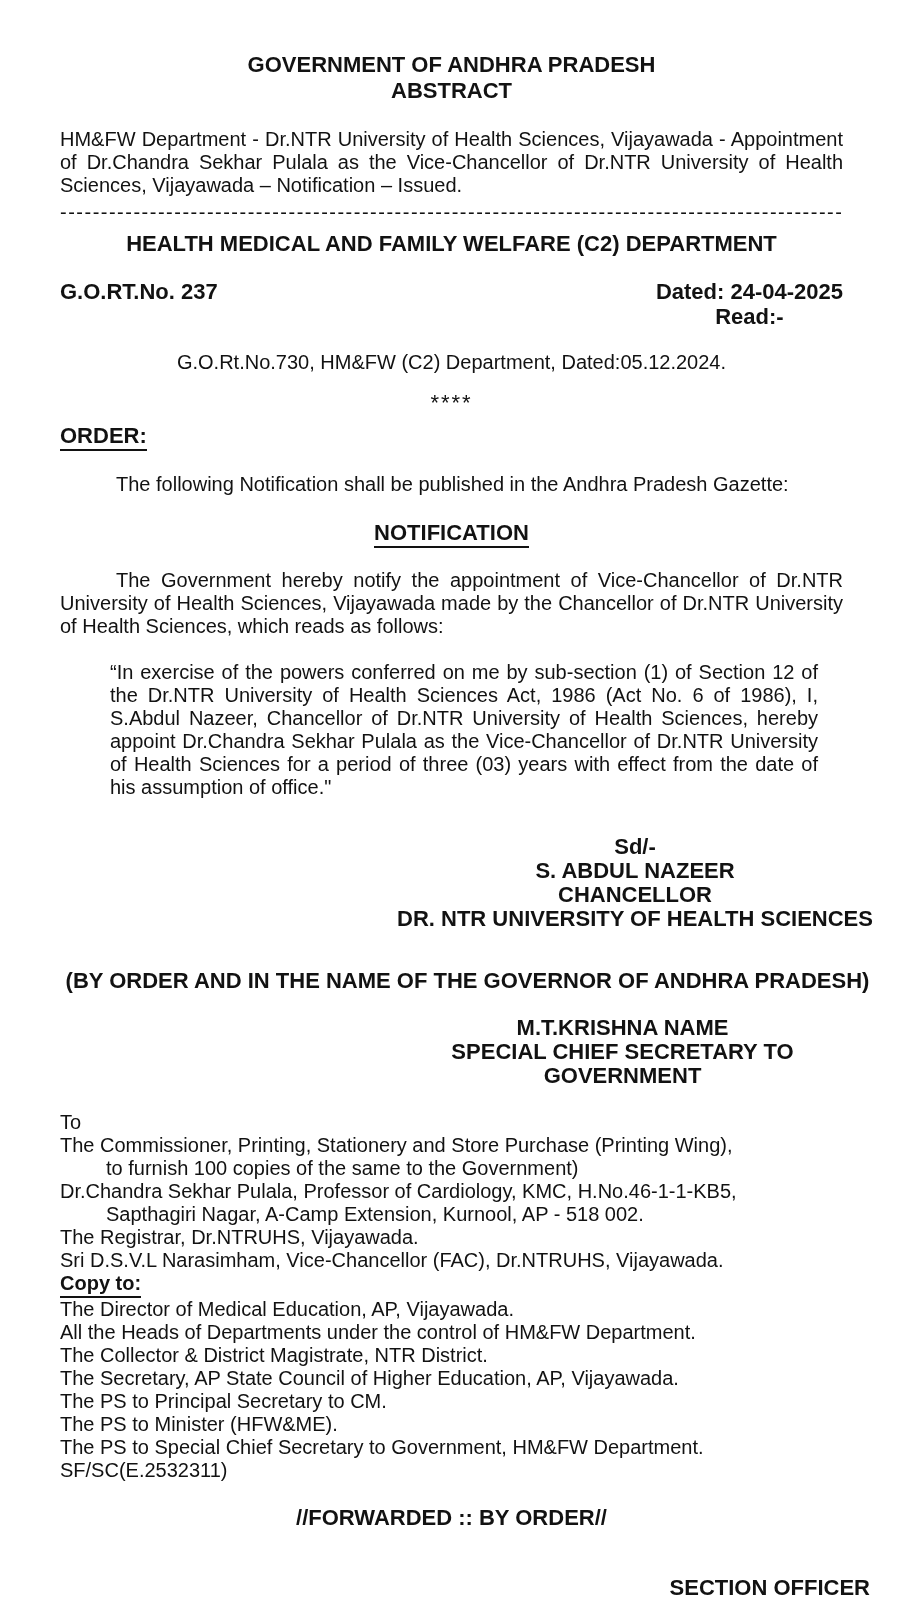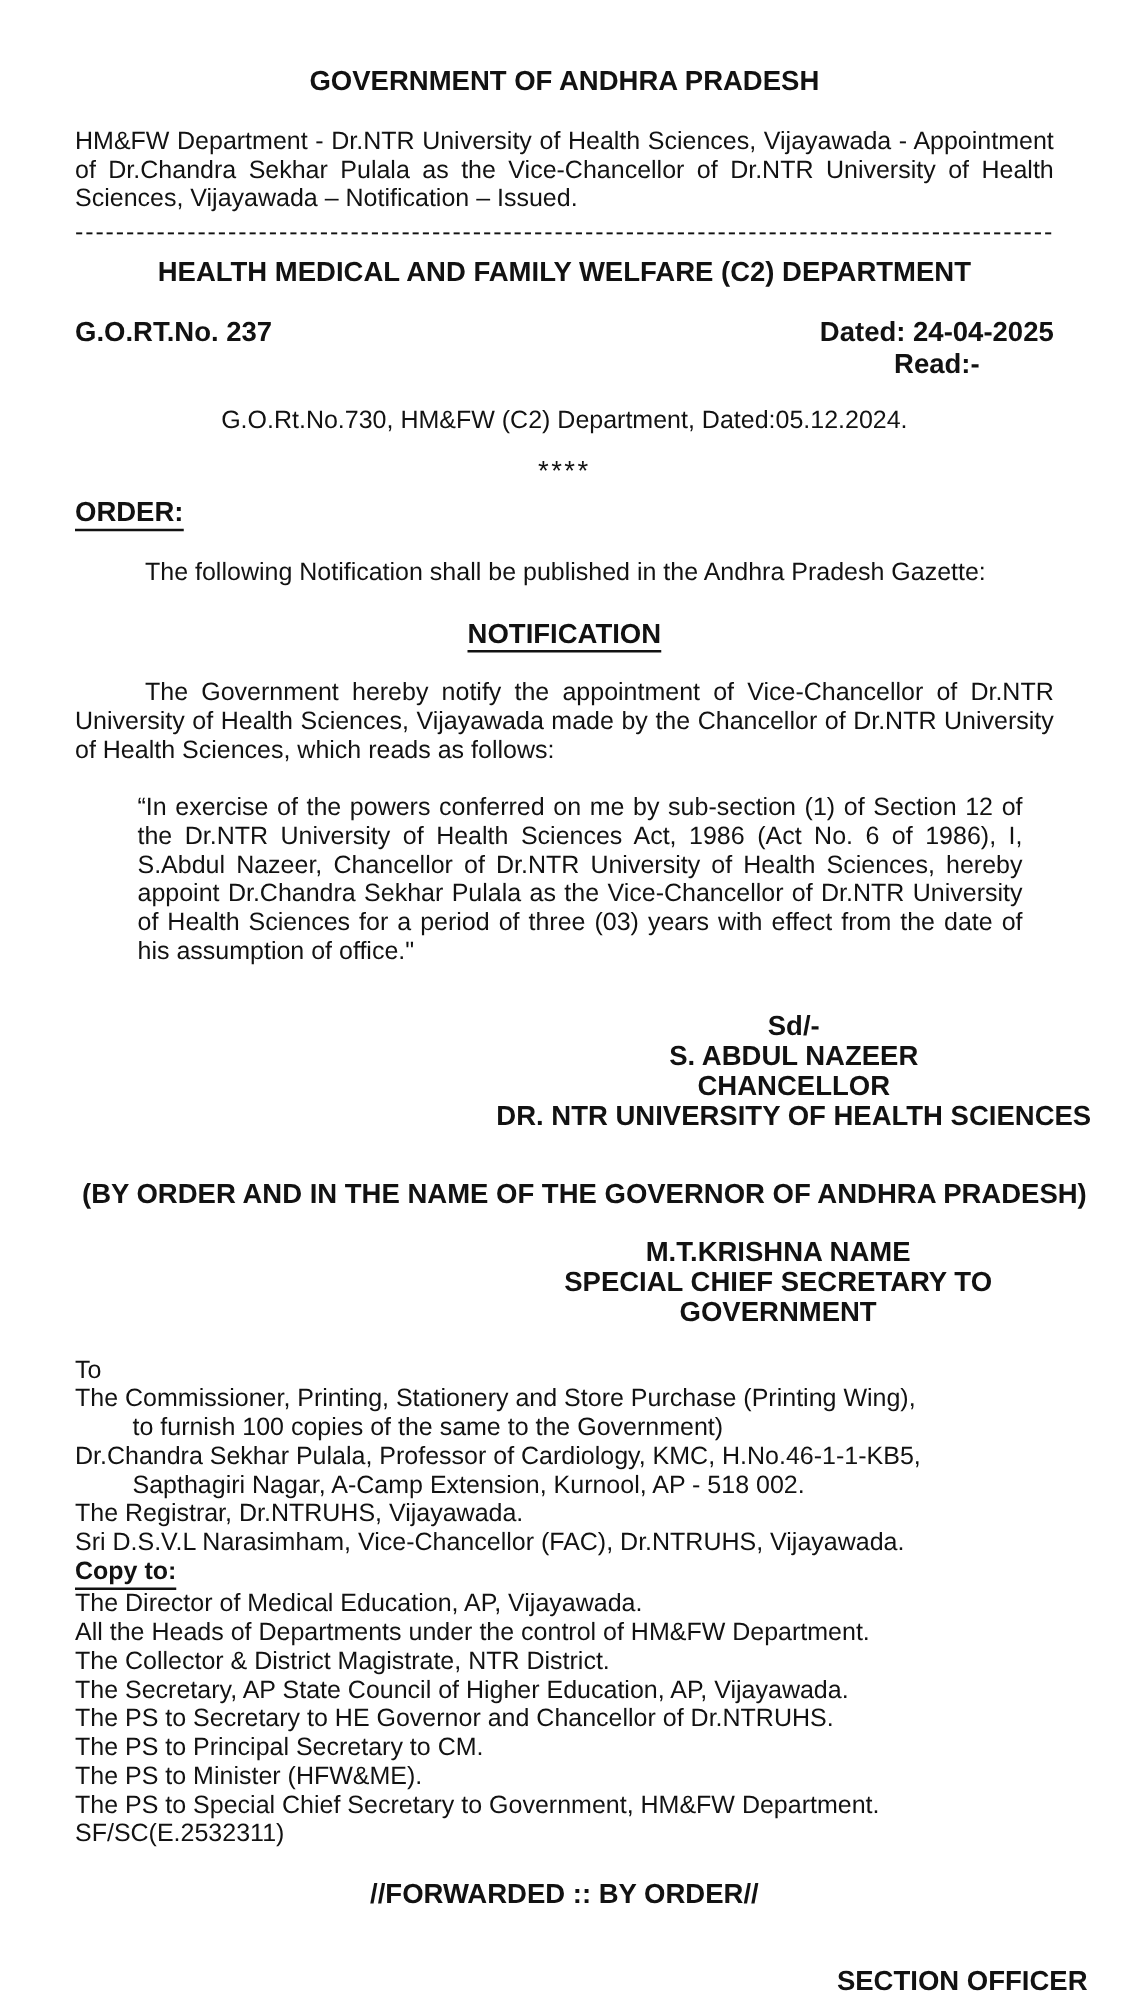--- a/index.html
+++ b/index.html
@@ -92,20 +92,21 @@
   .ind { padding-left: 46px; }
   .forwarded { margin-top: 24px; }
   .officer { margin-top: 46px; margin-right: 5px; }
 </style>
 </head>
 <body>
 
 <div class="page">
 
   <div class="center bold fs22 maintext">GOVERNMENT OF ANDHRA PRADESH</div>
+  <div class="center bold fs22 maintext">ABSTRACT</div>
 
   <p class="fs20 justify abstract-para maintext">HM&amp;FW Department - Dr.NTR University of Health Sciences, Vijayawada - Appointment of Dr.Chandra Sekhar Pulala as the Vice-Chancellor of Dr.NTR University of Health Sciences, Vijayawada – Notification – Issued.</p>
 
   <div class="dashes maintext">--------------------------------------------------------------------------------------------------------------</div>
 
   <div class="center bold fs22 dept-heading maintext">HEALTH MEDICAL AND FAMILY WELFARE (C2) DEPARTMENT</div>
 
   <div class="go-row maintext">
     <span class="bold fs21">G.O.RT.No. 237</span>
     <span class="dated-block">
@@ -156,21 +157,20 @@
   <div class="fs20 dist-line maintext">Sri D.S.V.L Narasimham, Vice-Chancellor (FAC), Dr.NTRUHS, Vijayawada.</div>
 
   <div>
     <span class="bold fs20 underline">Copy to:</span>
   </div>
 
   <div class="fs20 dist-line maintext">The Director of Medical Education, AP, Vijayawada.</div>
   <div class="fs20 dist-line maintext">All the Heads of Departments under the control of HM&amp;FW Department.</div>
   <div class="fs20 dist-line maintext">The Collector &amp; District Magistrate, NTR District.</div>
   <div class="fs20 dist-line maintext">The Secretary, AP State Council of Higher Education, AP, Vijayawada.</div>
-  <div class="fs20 dist-line maintext">The PS to Secretary to HE Governor and Chancellor of Dr.NTRUHS.</div>
   <div class="fs20 dist-line maintext">The PS to Principal Secretary to CM.</div>
   <div class="fs20 dist-line maintext">The PS to Minister (HFW&amp;ME).</div>
   <div class="fs20 dist-line maintext">The PS to Special Chief Secretary to Government, HM&amp;FW Department.</div>
 
   <div class="fs20 dist-line maintext">SF/SC(E.2532311)</div>
 
   <div class="center bold fs21 forwarded maintext">//FORWARDED :: BY ORDER//</div>
 
   <div class="right bold fs21 officer">SECTION OFFICER</div>
 

